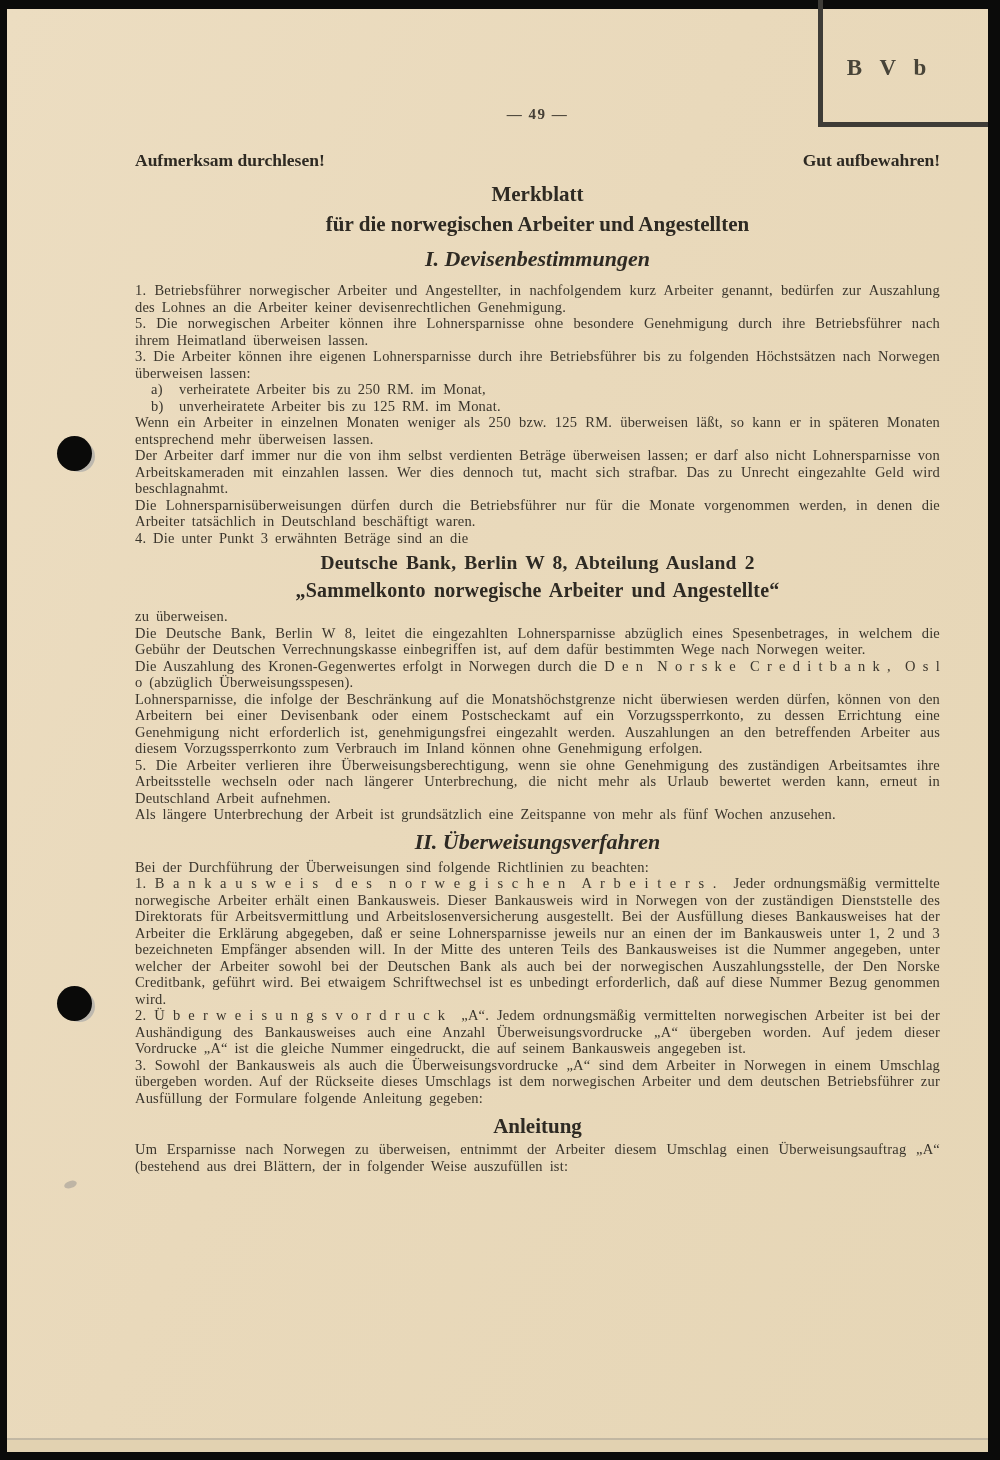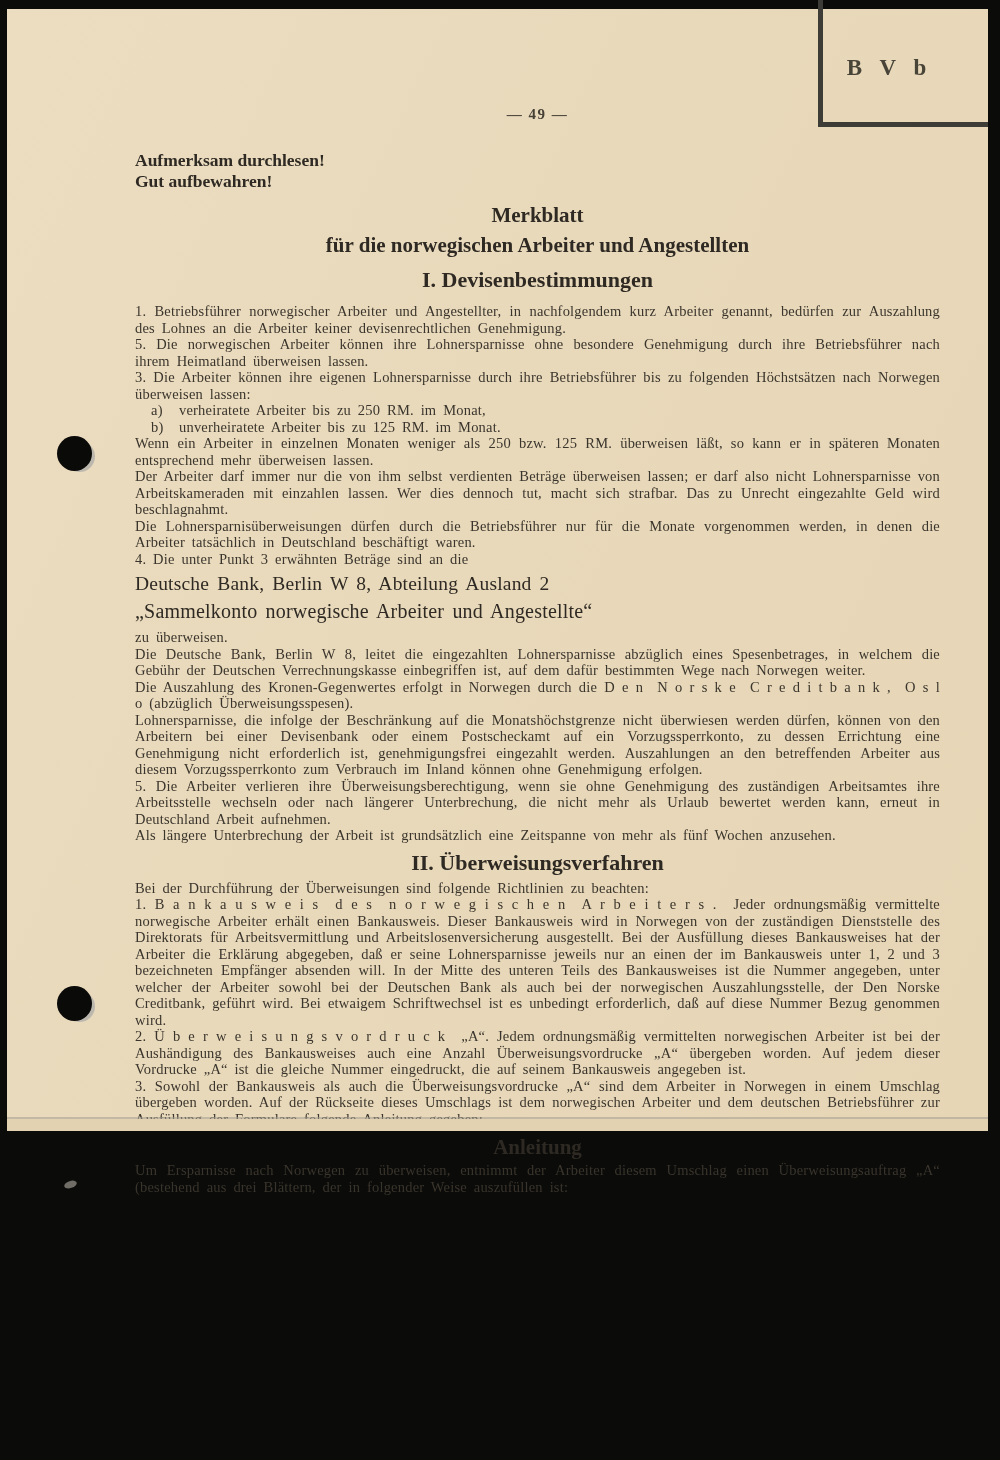--- a/index.html
+++ b/index.html
@@ -4,21 +4,21 @@
 <style>
   html,body{margin:0;padding:0;}
   body{
     width:1000px;height:1460px;
     background:#0b0b0a;
     position:relative;
     overflow:hidden;
     font-family:"Liberation Serif","DejaVu Serif",serif;
   }
   .paper{
-    position:absolute;left:7px;top:9px;width:981px;height:1122px;
+    position:absolute;left:7px;top:9px;width:981px;height:1443px;
     background:linear-gradient(115deg,#ecddc1 0%,#e9d9bb 45%,#e6d6b6 100%);
   }
   .page-bottom-edge{
     position:absolute;left:0;right:0;bottom:12px;height:2px;
     background:#a39d90;opacity:.55;
   }
   .bottom-strip{
     position:absolute;left:0;right:0;bottom:0;height:12px;
     background:#e2d2b1;
   }
@@ -50,35 +50,35 @@
     padding:0 48px 0 128px;
     color:#3a352c;
   }
   .pageno{
     margin-top:97px;text-align:center;
     font-size:15px;font-weight:bold;letter-spacing:1.5px;color:#453f35;
   }
   .notes{
     display:flex;justify-content:space-between;align-items:baseline;
     margin-top:27px;
-    font-size:17.5px;font-weight:bold;color:#2e2a23;flex-direction:column;
+    font-size:17.5px;font-weight:bold;color:#2e2a23;
   }
   .t1{text-align:center;font-size:21px;font-weight:bold;margin-top:11px;color:#2e2a23;}
   .t2{text-align:center;font-size:21px;font-weight:bold;margin-top:5px;color:#2e2a23;}
-  .sec-h{text-align:center;font-size:22px;font-weight:bold;margin-top:9px;color:#2e2a23;}
+  .sec-h{text-align:center;font-size:22px;font-weight:bold;margin-top:9px;color:#2e2a23;font-style:italic;}
   .bodytext{
     margin-top:10px;
     font-size:14.5px;line-height:16.5px;
     text-align:justify;
     word-spacing:3px;letter-spacing:.2px;
   }
   .bodytext p{margin:0;}
   .list-item{display:flex;padding-left:16px;text-align:left;}
   .list-item .lbl{flex:0 0 28px;}
-  .bank{font-weight:normal;color:#2e2a23;}
+  .bank{text-align:center;font-weight:bold;color:#2e2a23;}
   .bank1{font-size:19.5px;margin-top:4px;line-height:26px;}
   .bank2{font-size:20px;margin-top:1px;margin-bottom:4px;line-height:27px;}
   .sec2-h{margin-top:6px;margin-bottom:2px;}
   .anl-h{text-align:center;font-size:21px;font-weight:bold;margin-top:8px;margin-bottom:0;color:#2e2a23;}
 </style>
 </head>
 <body>
 
 <div class="paper">
 

